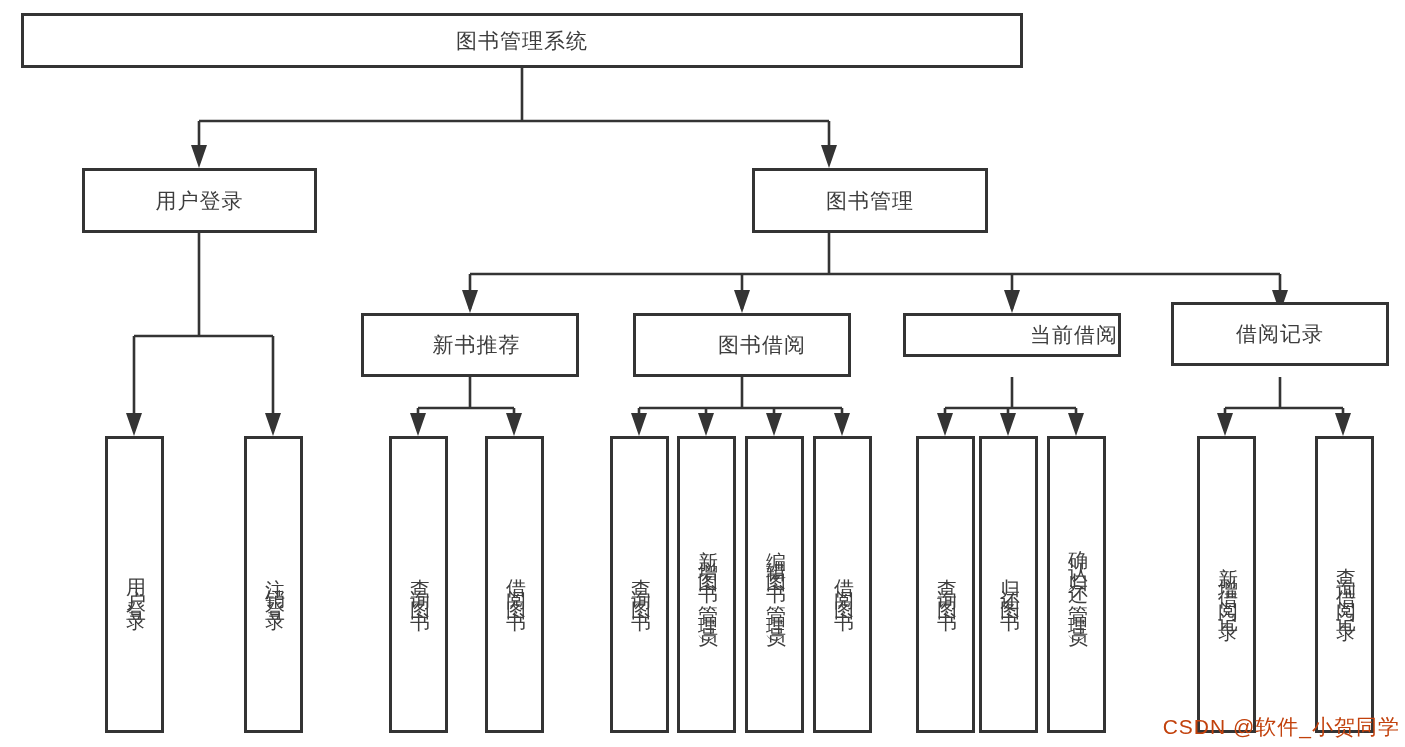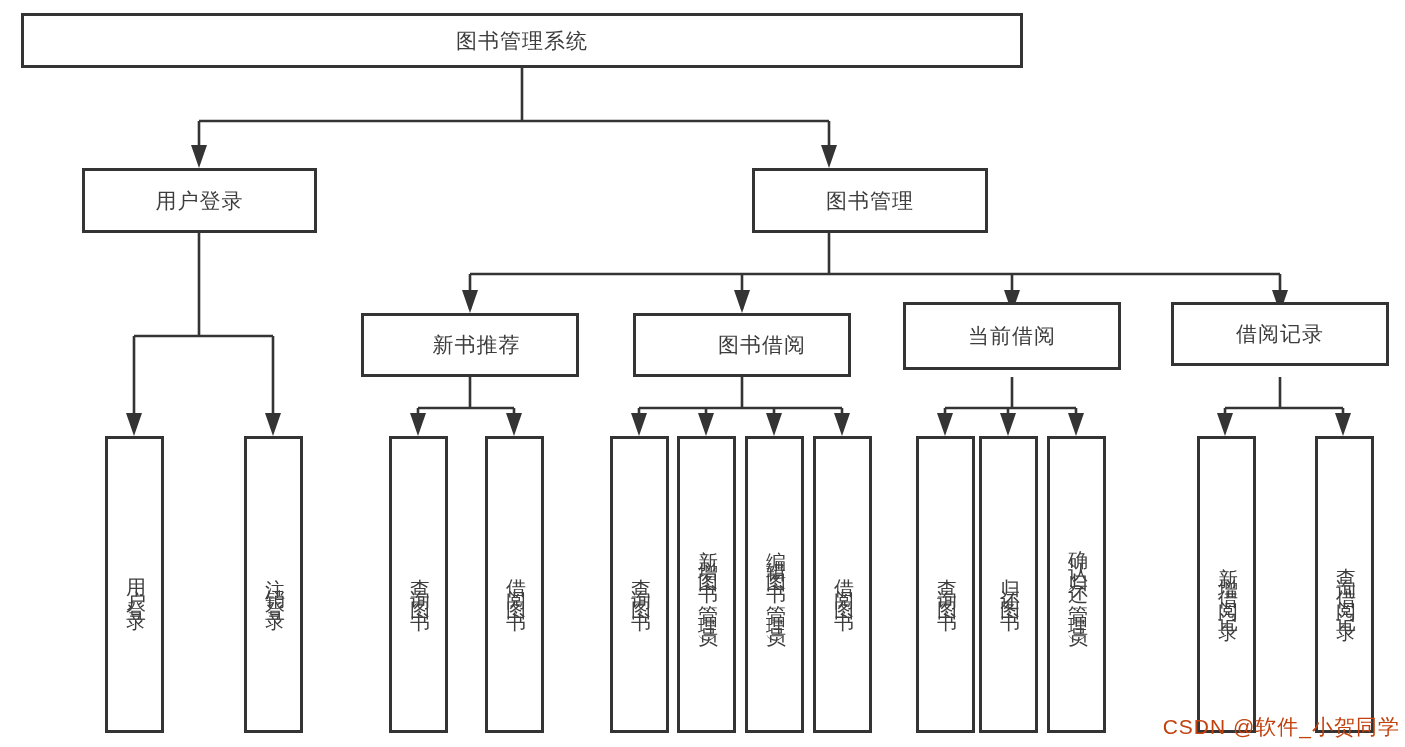--- a/index.html
+++ b/index.html
@@ -37,21 +37,21 @@
     letter-spacing: 11px;
     font-size: 20px;
     line-height: 1;
   }
   
   #n-root            { left: 21px;   top: 13px;  width: 1002px; height: 55px; }
   #n-user-login      { left: 82px;   top: 168px; width: 235px;  height: 65px; }
   #n-book-mgmt       { left: 711px;  top: 168px; width: 236px;  height: 65px; margin-left: 41px; }
   #n-new-book-rec    { left: 361px;  top: 313px; width: 218px;  height: 64px; padding-left: 13px; }
   #n-book-borrow     { left: 633px;  top: 313px; width: 218px;  height: 64px; padding-left: 40px; }
-  #n-current-borrow  { left: 903px;  top: 302px; width: 218px;  height: 68px; }
+  #n-current-borrow  { left: 903px;  top: 313px; width: 218px;  height: 44px; justify-content: flex-end; }
   #n-borrow-record   { left: 1171px; top: 302px; width: 218px;  height: 64px; }
   
   .vnode { top: 436px; height: 297px; width: 59px; }
   #l-user-login      { left: 105px; }
   #l-logout          { left: 244px; }
   #l-query-book-1    { left: 389px; }
   #l-borrow-book-1   { left: 485px; }
   #l-query-book-2    { left: 610px; }
   #l-add-book        { left: 677px; }
   #l-edit-book       { left: 745px; }

